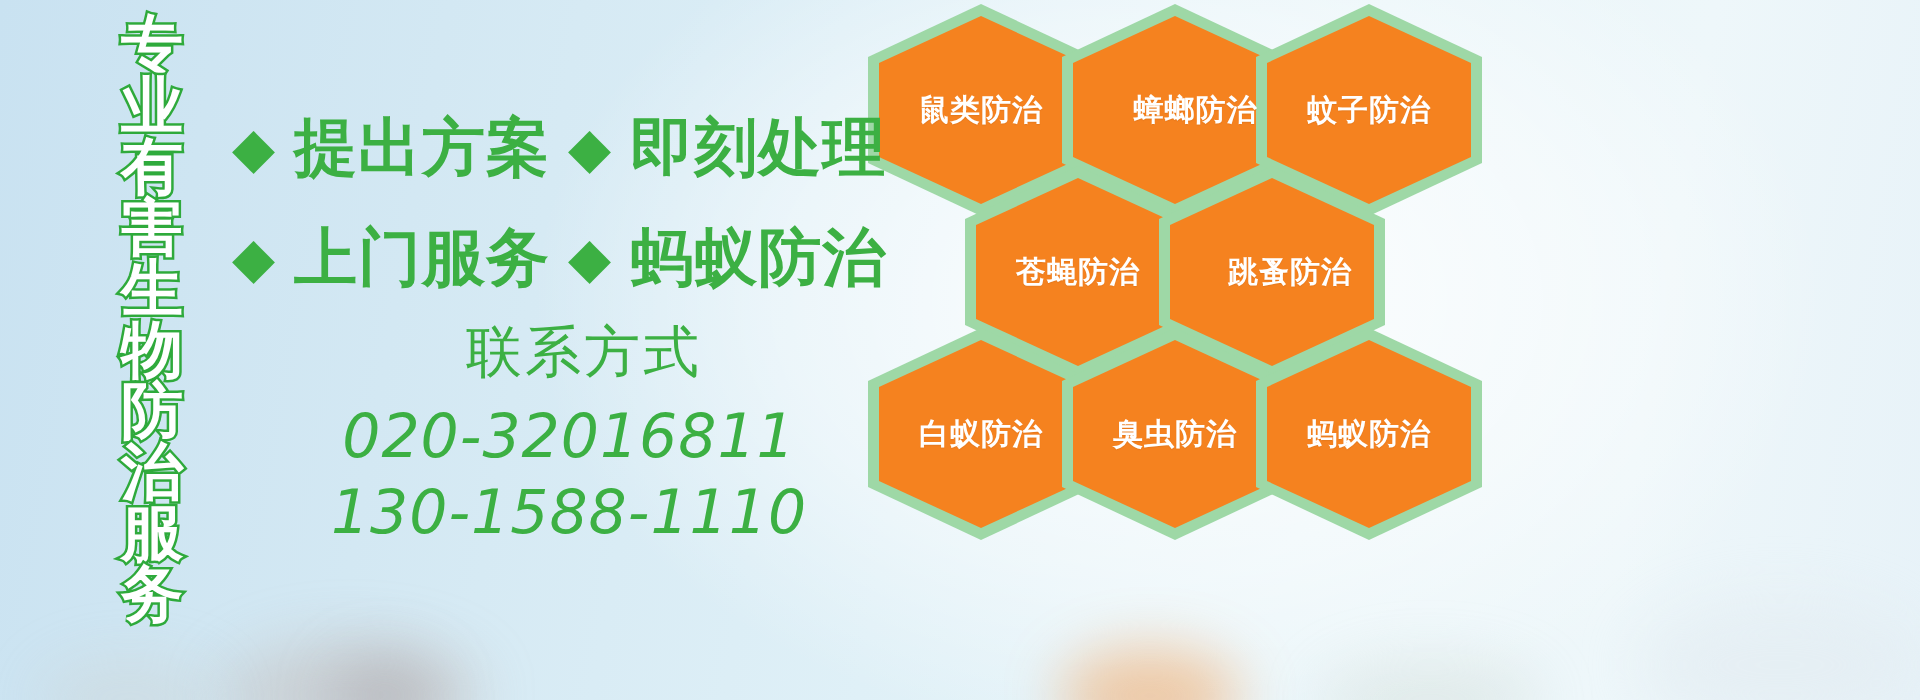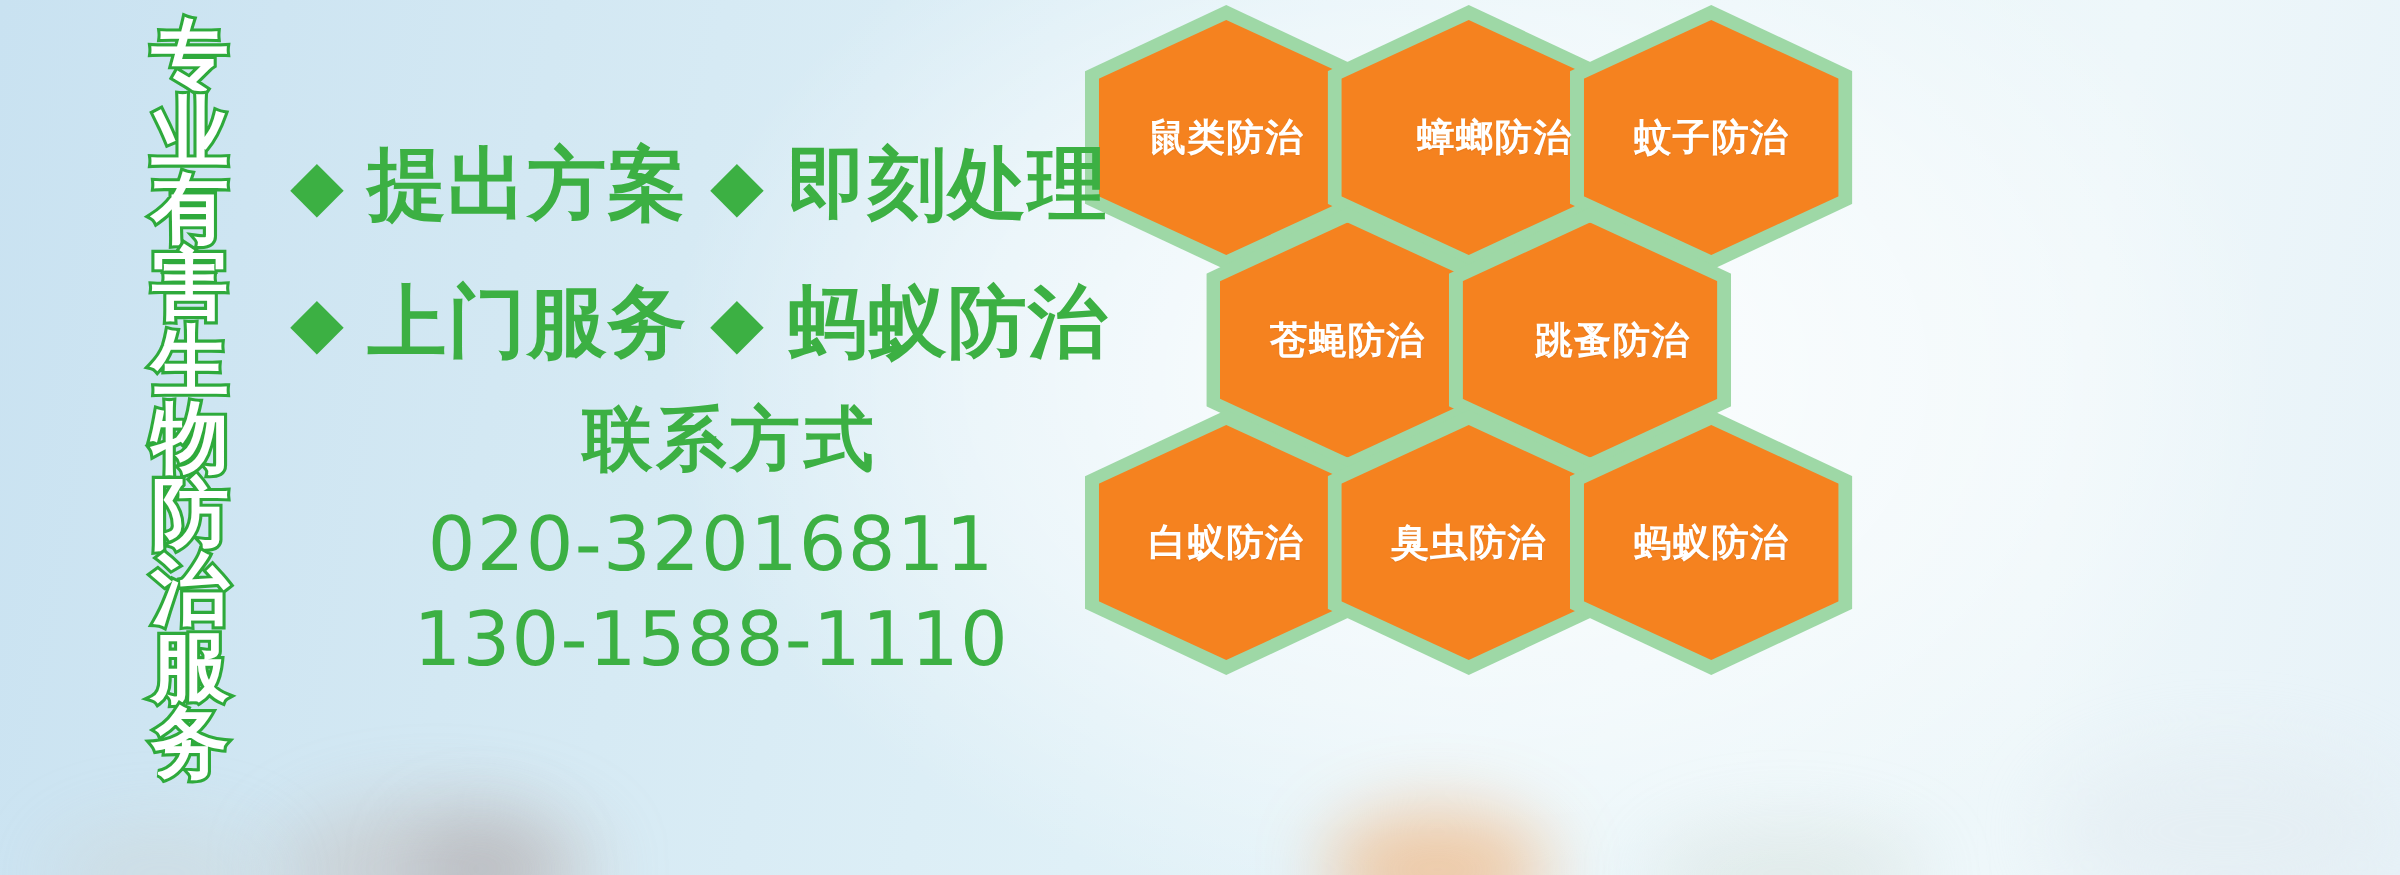--- a/index.html
+++ b/index.html
@@ -65,35 +65,36 @@
   .feature-line .dia{ font-size:56px; vertical-align:2px; }
   .feature-line .gap{ display:inline-block; width:18px; }
 
   
   #contact-block{
     position:absolute; left:240px; top:320px; width:620px;
     text-align:center; z-index:5;
   }
   #contact-title{
     color:#3cb043;
-    font-weight:700;
+    font-weight:400;
     font-size:56px;
     line-height:64px;
     letter-spacing:3px;
     font-family:"DejaVu Sans","Liberation Sans",sans-serif;
     margin-left:68px;
   }
   .phone{
     color:#3cb043;
     font-weight:400;
     font-size:60px;
     line-height:76px;
     letter-spacing:1px;
     font-family:"DejaVu Sans","Liberation Sans",sans-serif;
     margin-left:38px;
+    font-style:italic;
   }
   #phone-1{ margin-top:14px; }
 
   
   #honeycomb{
     position:absolute; left:860px; top:-14px; width:620px; height:560px; z-index:4;
   }
   .hex{
     position:absolute;
     width:226px; height:212px;

